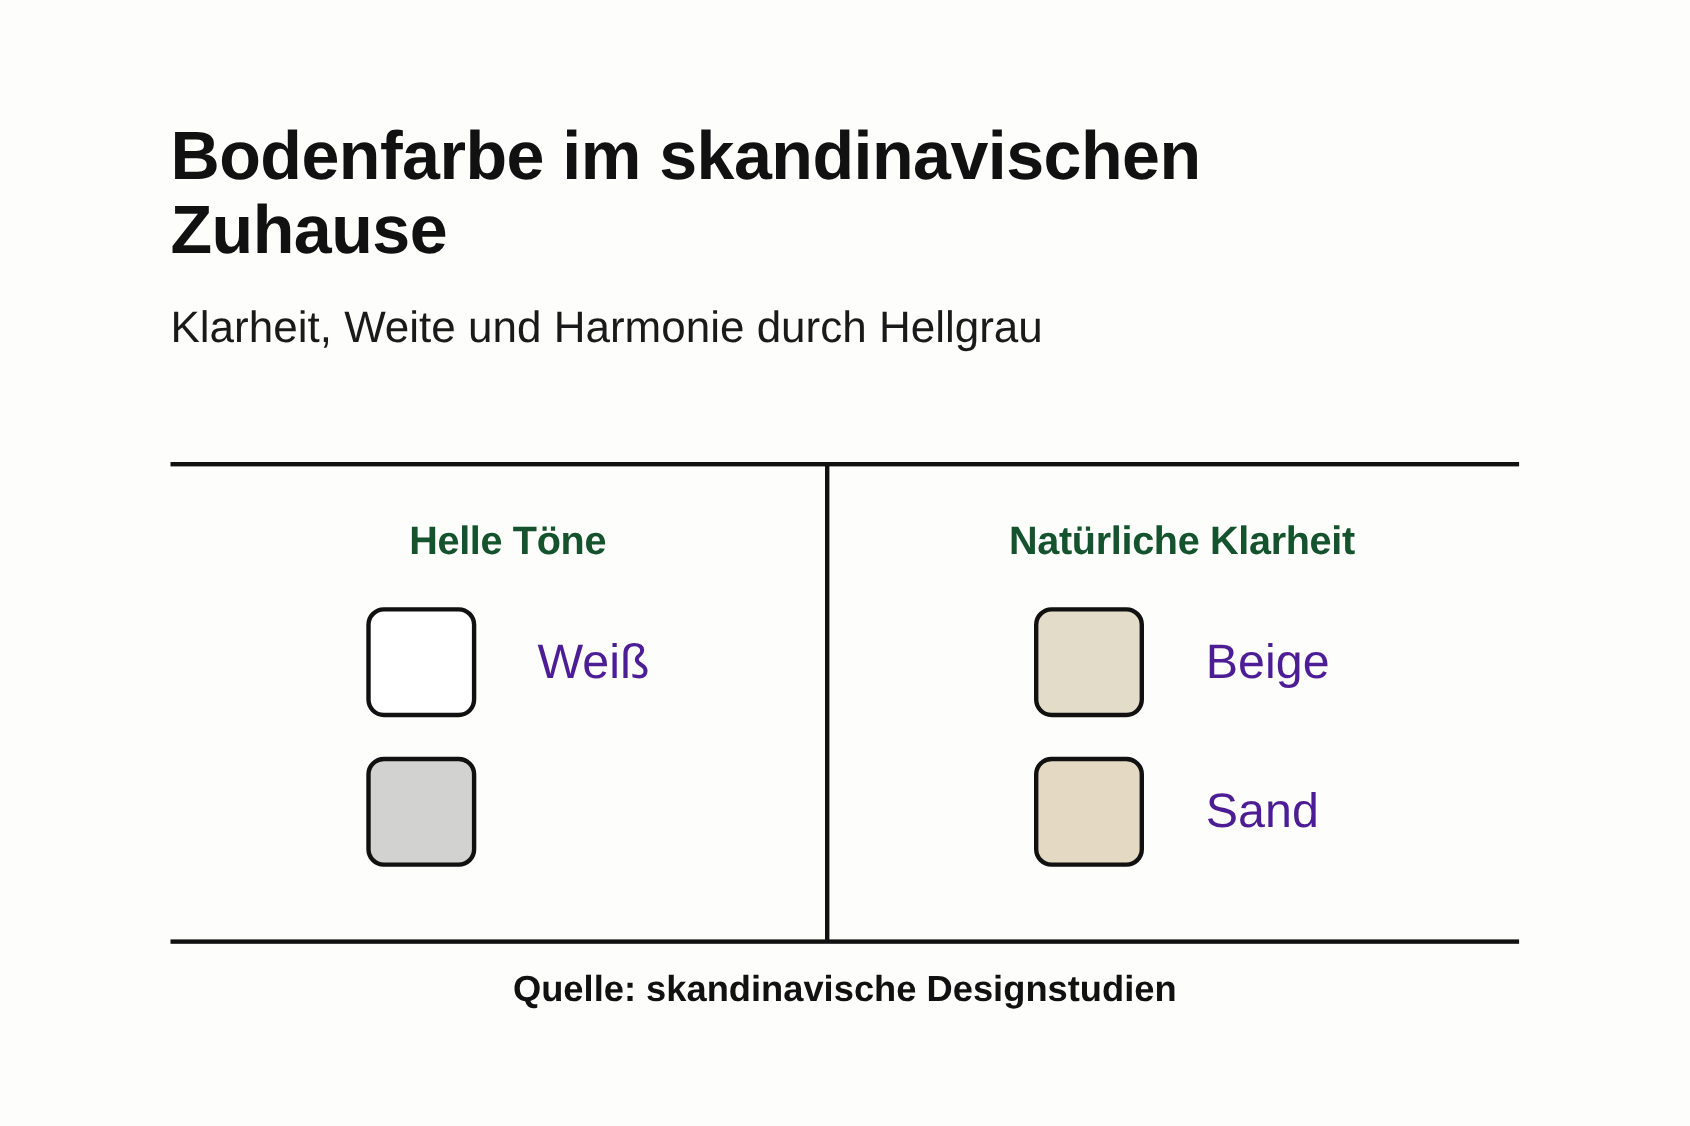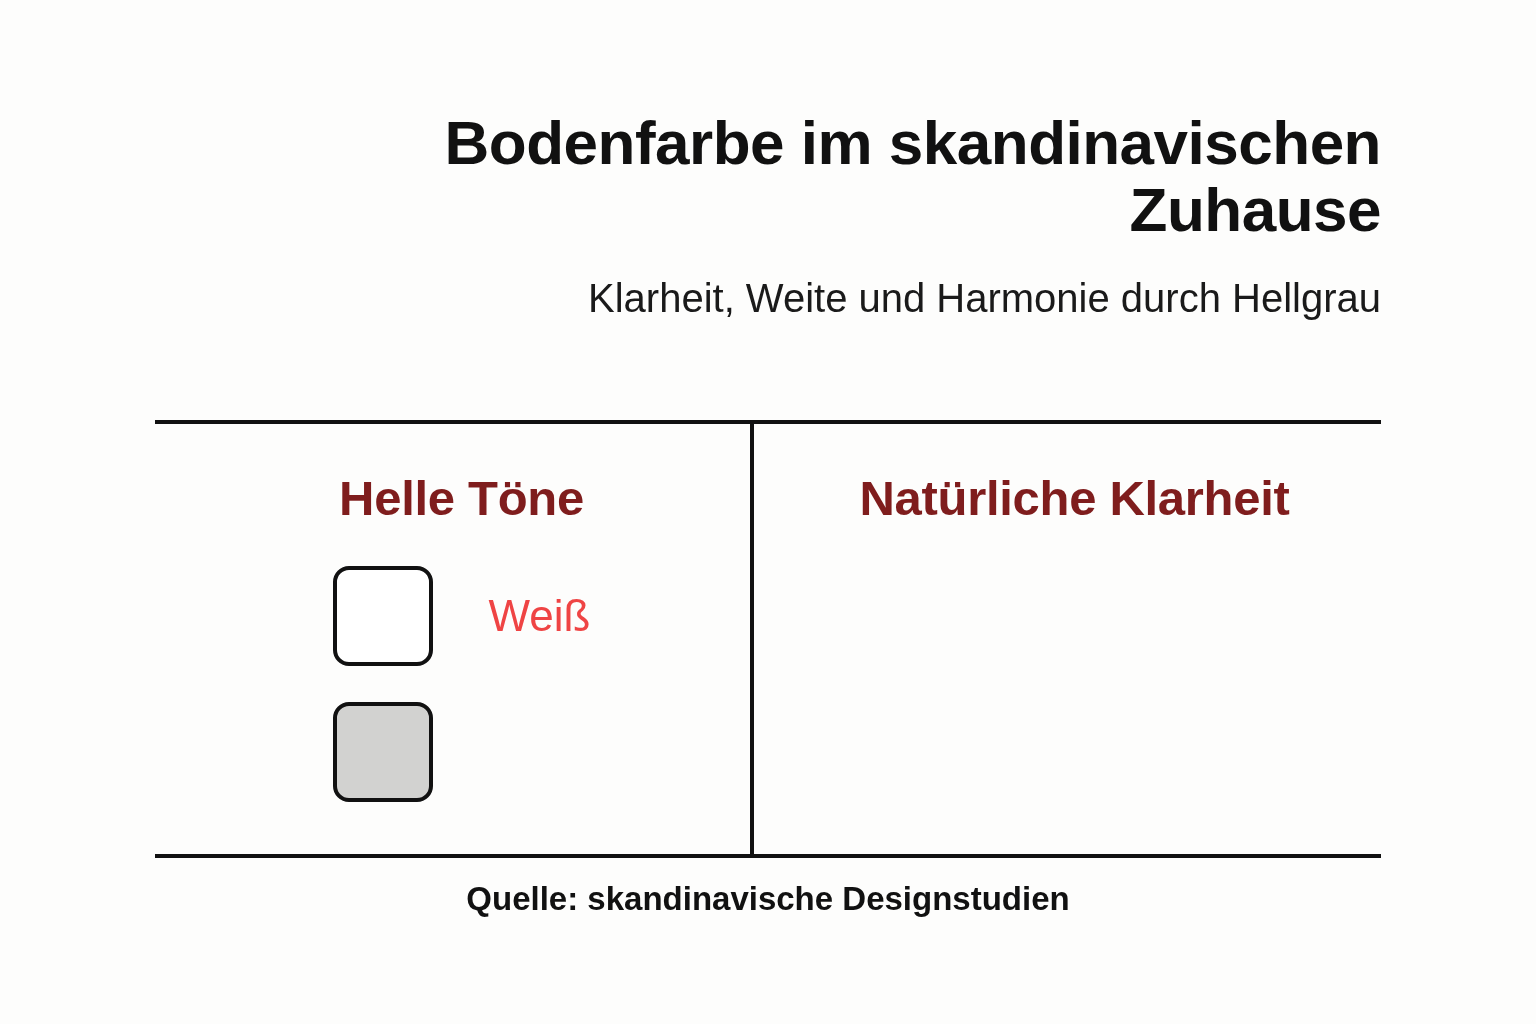--- a/index.html
+++ b/index.html
@@ -21,21 +21,21 @@
     height: 1024px;
     box-sizing: border-box;
   }
 
   
   .header-block {
     position: absolute;
     left: 155px;
     top: 110px;
     width: 1226px;
-    text-align: right;
+    text-align: left;
   }
 
   .title {
     font-size: 62px;
     font-weight: 700;
     line-height: 1.08;
     letter-spacing: -0.5px;
     margin: 0;
     color: #111111;
     white-space: pre-line;
@@ -83,26 +83,26 @@
   .column {
     width: 50%;
     box-sizing: border-box;
     display: flex;
     flex-direction: column;
     align-items: center;
     padding-top: 50px;
   }
 
   .column-title {
-    font-size: 49px;
+    font-size: 36px;
     font-weight: 700;
     line-height: 1.1;
     letter-spacing: -0.3px;
     margin: 0;
-    color: #7f1d1d;
+    color: #14532d;
     text-align: center;
   }
 
   .swatch-list {
     margin-top: 40px;
     display: flex;
     flex-direction: column;
     gap: 36px;
     align-items: flex-start;
   }
@@ -119,21 +119,21 @@
     border: 4px solid #111111;
     border-radius: 16px;
     box-sizing: border-box;
     flex: 0 0 auto;
   }
 
   .swatch-label {
     font-size: 44px;
     font-weight: 400;
     line-height: 1;
-    color: #ef4444;
+    color: #4c1d95;
     white-space: nowrap;
     text-align: right;
   }
 
   
   .footer {
     position: absolute;
     left: 155px;
     top: 880px;
     width: 1226px;
@@ -166,20 +166,30 @@
           <span class="swatch-label">Weiß</span>
         </div>
         <div class="swatch-row">
           <span class="swatch-chip" style="background-color: rgb(210, 210, 208);"></span>
         </div>
       </div>
     </div>
 
     <div class="column">
       <h2 class="column-title">Natürliche Klarheit</h2>
+      <div class="swatch-list">
+        <div class="swatch-row">
+          <span class="swatch-chip" style="background-color: rgb(226, 220, 200);"></span>
+          <span class="swatch-label">Beige</span>
+        </div>
+        <div class="swatch-row">
+          <span class="swatch-chip" style="background-color: rgb(228, 218, 195);"></span>
+          <span class="swatch-label">Sand</span>
+        </div>
+      </div>
     </div>
 
   </div>
 
   <div class="divider-vertical"></div>
 
   <div class="rule rule-bottom"></div>
 
   <div class="footer">Quelle: skandinavische Designstudien</div>
 

